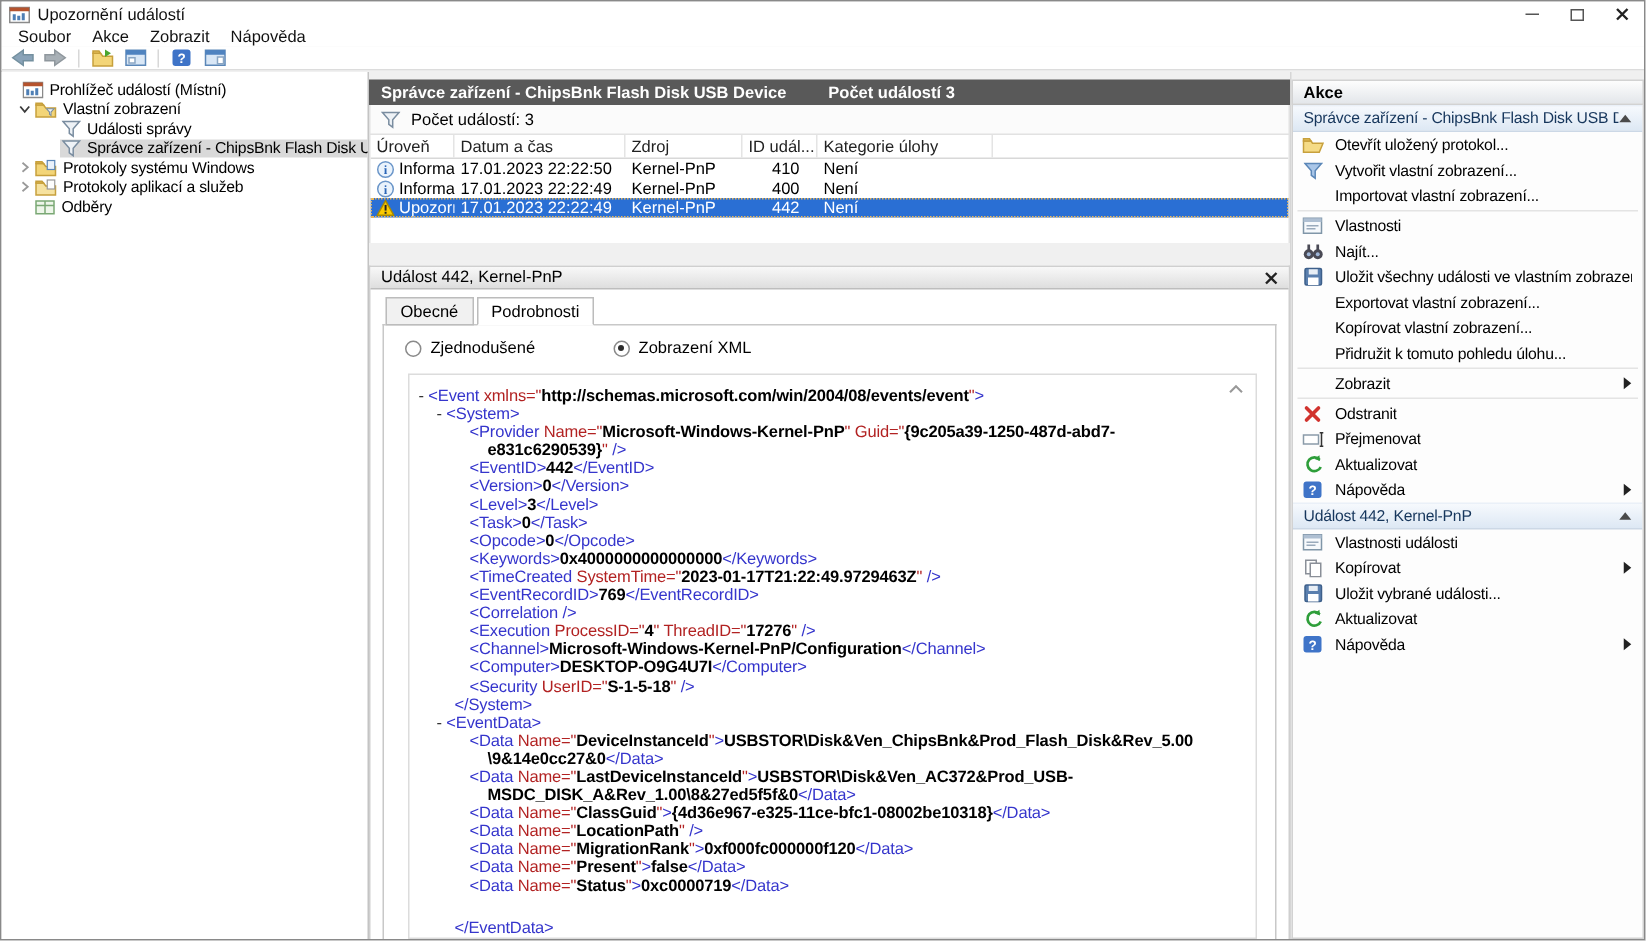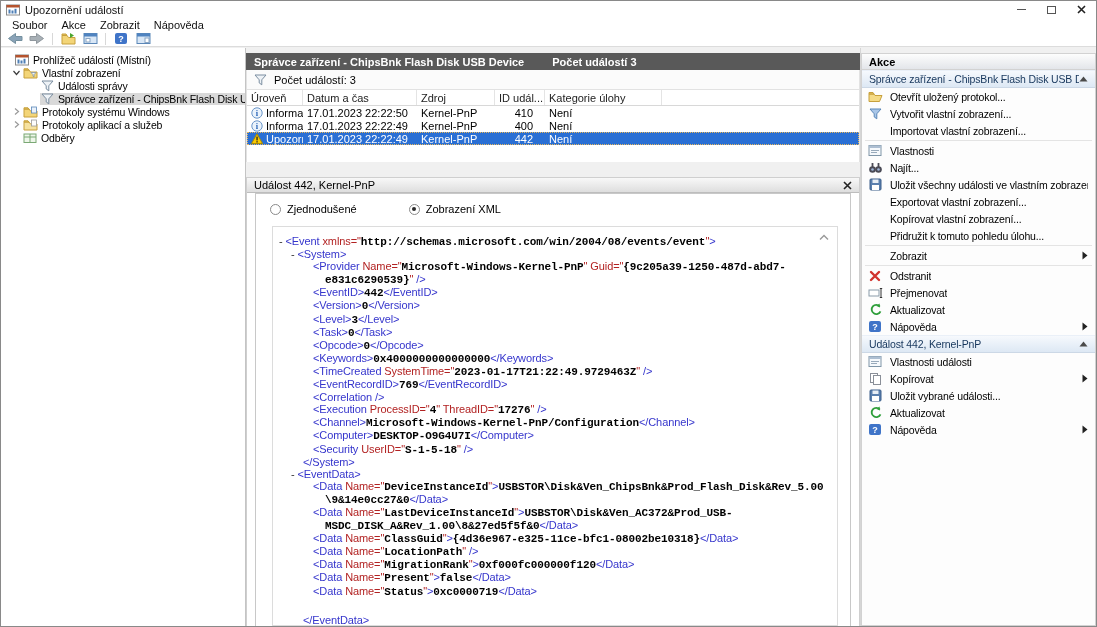--- a/index.html
+++ b/index.html
@@ -56,21 +56,21 @@
   .radio-row{padding:9px 0 0 14px;display:flex;gap:52px;align-items:center;flex:none;}
   .radio{display:inline-flex;align-items:center;gap:6px;}
   .radio-circle{width:11px;height:11px;border-radius:50%;border:1px solid #8a8a8a;background:#fff;position:relative;flex:none;}
   .radio-circle.checked::after{content:"";position:absolute;left:2.5px;top:2.5px;width:4px;height:4px;border-radius:50%;background:#2b2b2b;}
   .xml-box{flex:1;min-height:0;margin:11px 12px 0 16px;border:1px solid #dcdcdc;position:relative;overflow:hidden;padding-top:8px;background:#fff;}
   .xml-chevron{position:absolute;top:4px;right:7px;}
   .xml-line{white-space:pre;font-size:11px;line-height:12.1px;letter-spacing:-0.1px;}
   .x-d{color:#333;}
   .x-t{color:#3535cc;}
   .x-a{color:#b22222;}
-  .x-v{color:#000;font-weight:bold;font-family:Liberation Mono, monospace;}
+  .x-v{color:#000;font-weight:bold;}
   
   .right-panel{width:236px;flex:none;padding-top:5px;background:#f0f0f0;display:flex;flex-direction:column;border-left:1px solid #d6d6d6;}
   .akce-header{height:17px;background:linear-gradient(#fdfdfd,#e3e6ea);border:1px solid #d2d2d2;display:flex;align-items:center;padding-left:7px;font-weight:bold;flex:none;}
   .actions-list{flex:1;background:#fdfdfd;border:1px solid #d2d2d2;border-top:none;overflow:hidden;}
   .action-section-header{height:18px;background:linear-gradient(#f6f9fd,#dde8f4);border-top:1px solid #eaf0f8;border-bottom:1px solid #ccd8e6;display:flex;align-items:center;padding:0 7px;color:#16365c;white-space:nowrap;overflow:hidden;}
   .ash-title{flex:1;overflow:hidden;font-size:10.5px;letter-spacing:-0.15px;}
   .action-item{height:17px;display:flex;align-items:center;padding:0 7px 0 5px;gap:7px;white-space:nowrap;overflow:hidden;}
   .action-icon{width:16px;flex:none;display:inline-flex;justify-content:center;}
   .action-label{font-size:10.5px;letter-spacing:-0.15px;overflow:hidden;}
   .submenu-arrow{margin-left:auto;display:inline-flex;}
@@ -343,20 +343,21 @@
       <div class="splitter"></div>
       <div class="detail-pane">
         <div class="detail-header">
           <span>Událost 442, Kernel-PnP</span>
           <span class="dh-close" id="detailClose">
               <svg width="9" height="9">
                 <path d="M1 1 L8 8 M8 1 L1 8" stroke="#222" stroke-width="1.6"></path>
               </svg>
             </span>
         </div>
+        <div class="tabstrip" id="tabstrip"><span class="tab">Obecné</span><span class="tab active">Podrobnosti</span></div>
         <div class="tab-page">
           <div class="radio-row" id="radioRow">
               <span class="radio">
                 <span class="radio-circle"></span>
                 <span>Zjednodušené</span>
               </span>
               <span class="radio">
                 <span class="radio-circle checked"></span>
                 <span>Zobrazení XML</span>
               </span>

